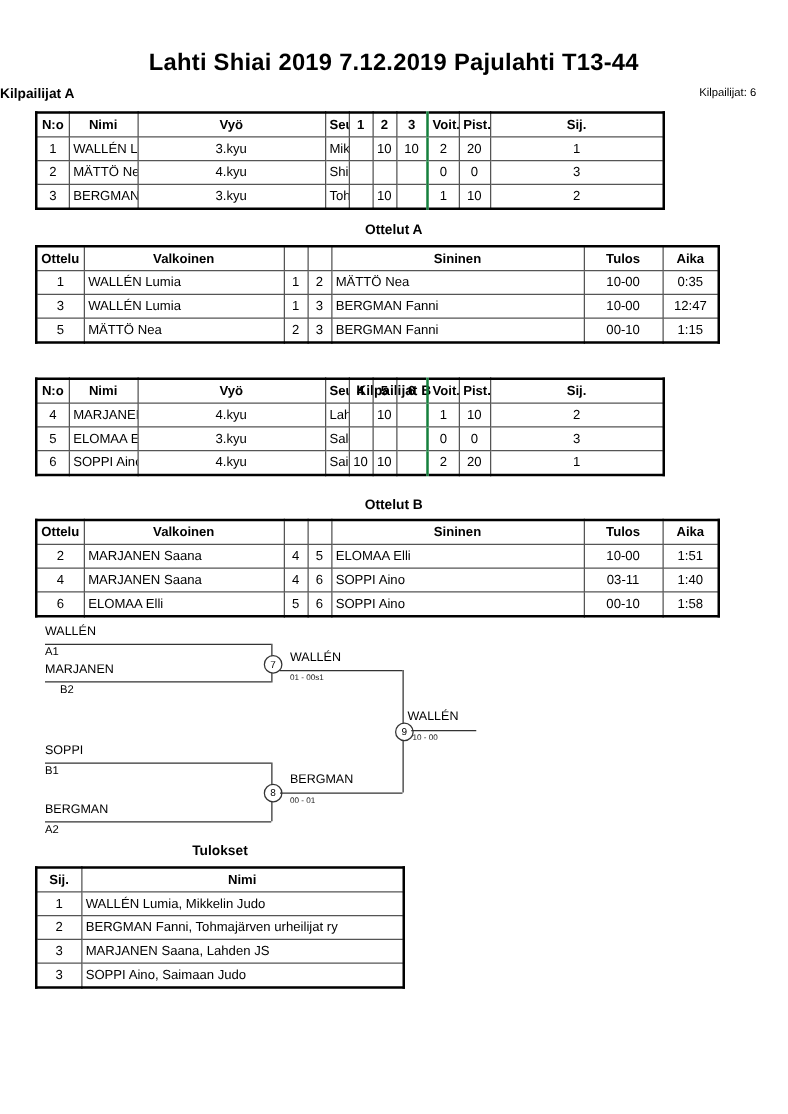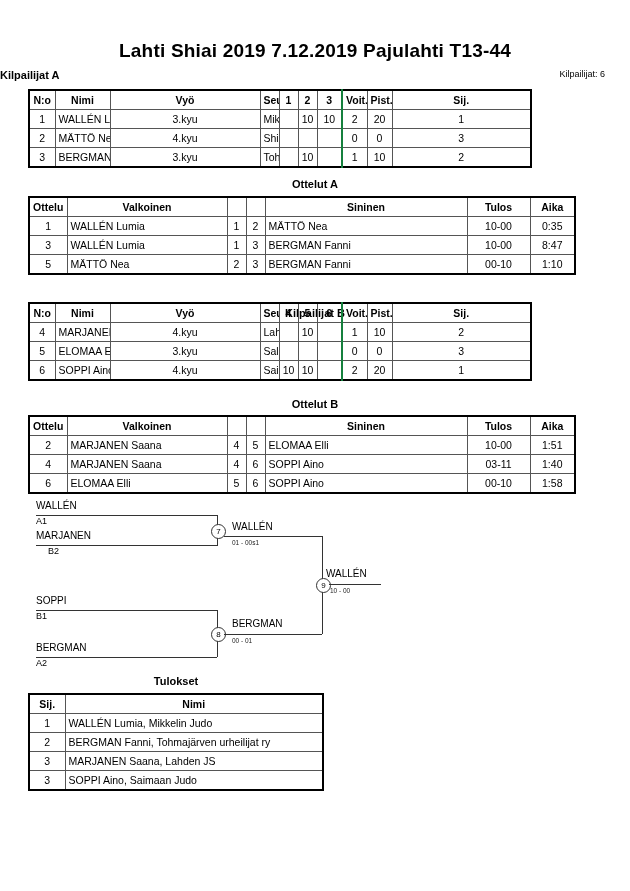--- a/index.html
+++ b/index.html
@@ -195,30 +195,30 @@
           <td class="c">10-00</td>
           <td class="c">0:35</td>
         </tr>
         <tr>
           <td class="c">3</td>
           <td class="l">WALLÉN Lumia</td>
           <td class="c">1</td>
           <td class="c">3</td>
           <td class="l">BERGMAN Fanni</td>
           <td class="c">10-00</td>
-          <td class="c">8:47</td>
+          <td class="c">12:47</td>
         </tr>
         <tr>
           <td class="c">5</td>
           <td class="l">MÄTTÖ Nea</td>
           <td class="c">2</td>
           <td class="c">3</td>
           <td class="l">BERGMAN Fanni</td>
           <td class="c">00-10</td>
-          <td class="c">1:10</td>
+          <td class="c">1:15</td>
         </tr>
       </tbody>
     </table>
   </div>
 
   <div class="sect-title" style="top:283px;margin-top:24px;">Kilpailijat B</div>
   <div class="pool-wrap" style="top:302px;">
     <table class="tbl pool">
       <colgroup>
           <col class="no">

